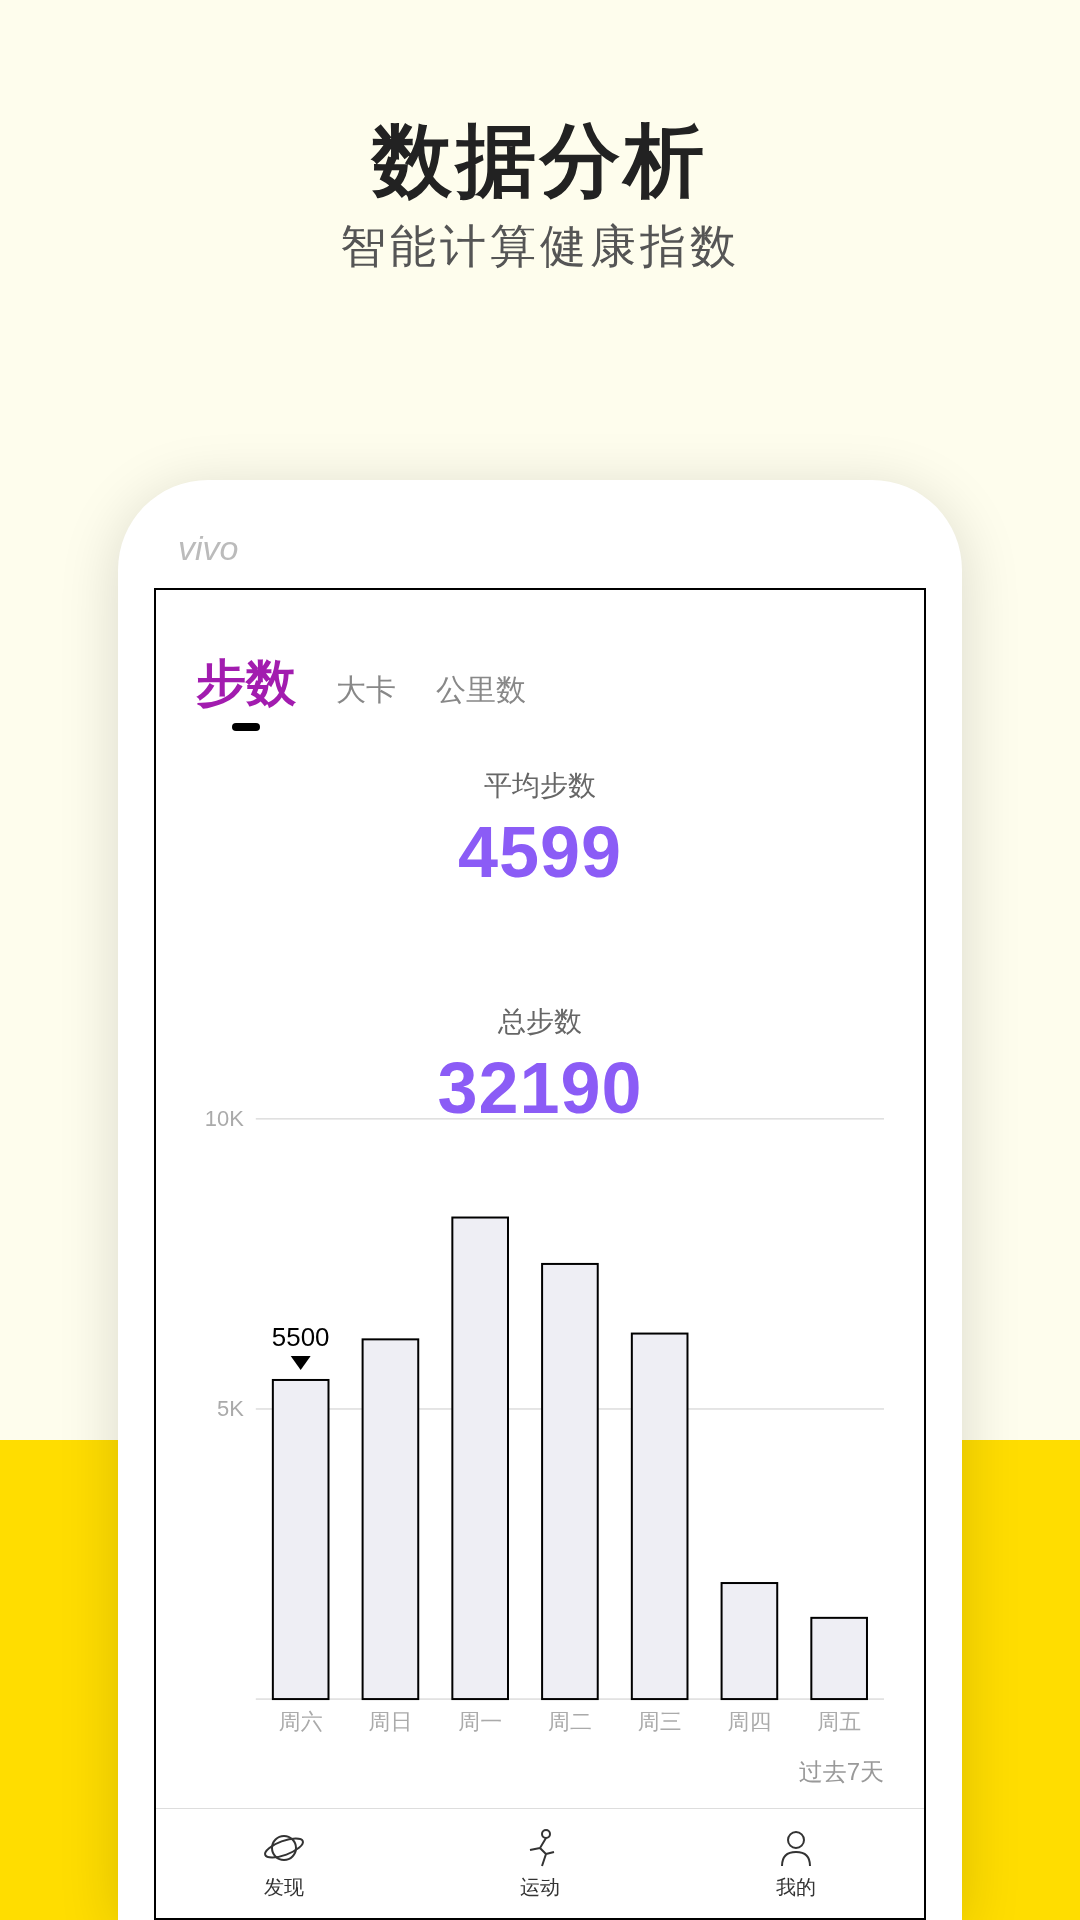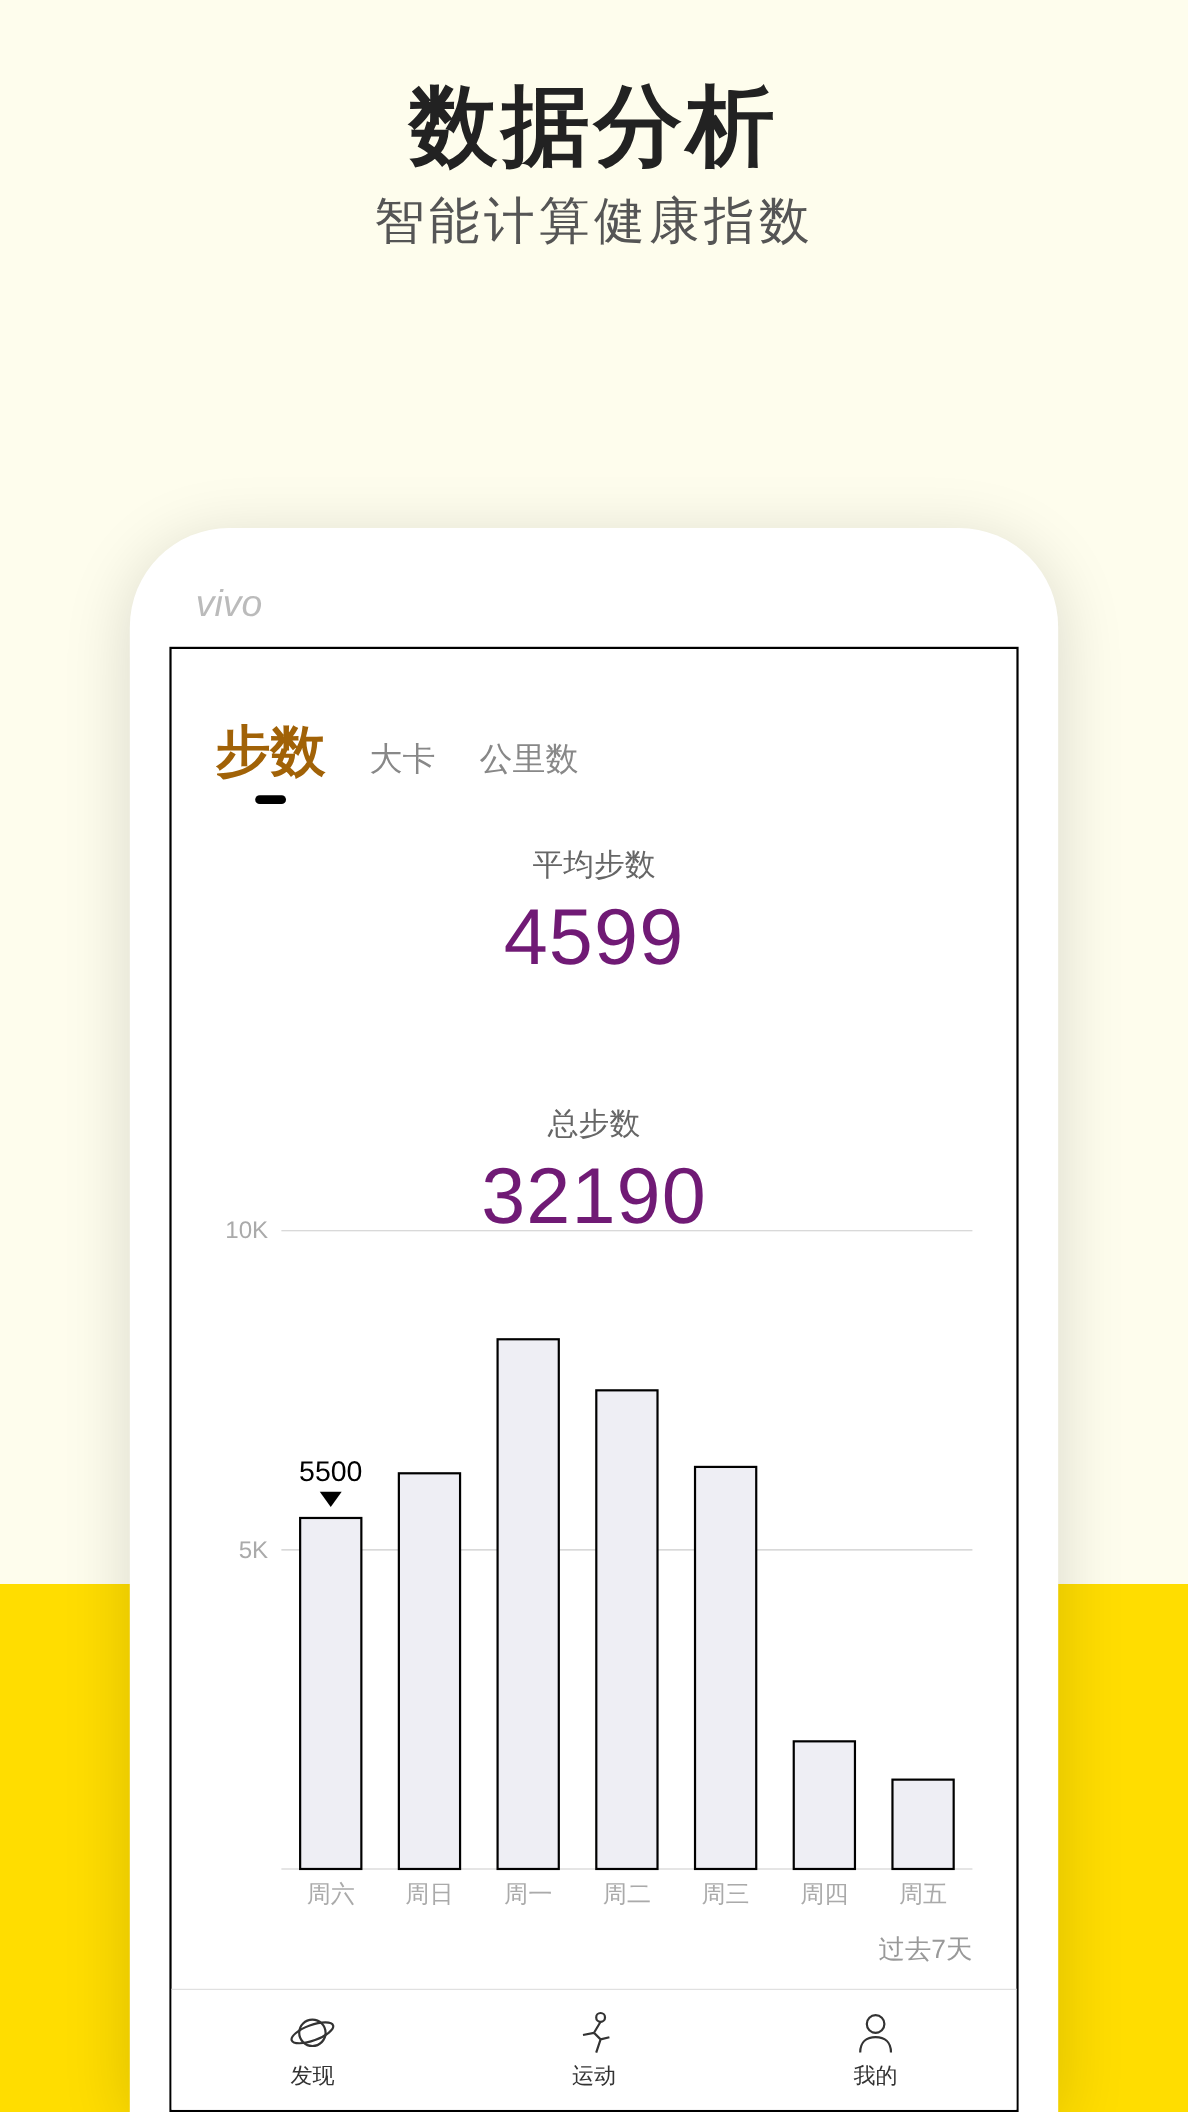--- a/index.html
+++ b/index.html
@@ -14,21 +14,21 @@
     .yellow-band {
       position: absolute;
       bottom: 0;
       left: 0;
       right: 0;
       height: 480px;
       background: #ffdd00;
     }
     .header-title {
       text-align: center;
-      padding-top: 62px;
+      padding-top: 108px;
       font-size: 80px;
       font-weight: 600;
       color: #222;
       letter-spacing: 4px;
     }
     .header-subtitle {
       text-align: center;
       font-size: 46px;
       font-weight: 300;
       color: #555;
@@ -67,21 +67,21 @@
       gap: 40px;
       padding: 60px 40px 0 40px;
     }
     .tab-item {
       font-size: 30px;
       color: #888;
       font-weight: 300;
     }
     .tab-item.active {
       font-size: 50px;
-      color: #a16207;
+      color: #a21caf;
       font-weight: 600;
       position: relative;
     }
     .tab-item.active::after {
       content: '';
       position: absolute;
       bottom: -14px;
       left: 50%;
       transform: translateX(-50%);
       width: 28px;
@@ -91,21 +91,21 @@
     }
     .stats-row {
       display: flex;
       justify-content: center;
       gap: 110px;
       margin-top: 50px;
       flex-direction: column;
     }
     .stat-block { text-align: center; }
     .stat-label { font-size: 28px; color: #666; font-weight: 300; }
-    .stat-value { font-size: 72px; color: #701a75; font-weight: 400; margin-top: 6px; letter-spacing: 1px; }
+    .stat-value { font-size: 72px; color: #8b5cf6; font-weight: 700; margin-top: 6px; letter-spacing: 1px; }
     .chart-area {
       position: absolute;
       left: 30px;
       right: 30px;
       top: 400px;
       height: 760px;
     }
     .chart-svg { width: 100%; height: 100%; }
     .axis-label { font-size: 22px; fill: #aaa; font-weight: 300; }
     .bar-rect { fill: #eeeef4; stroke: #000; stroke-width: 2; }

